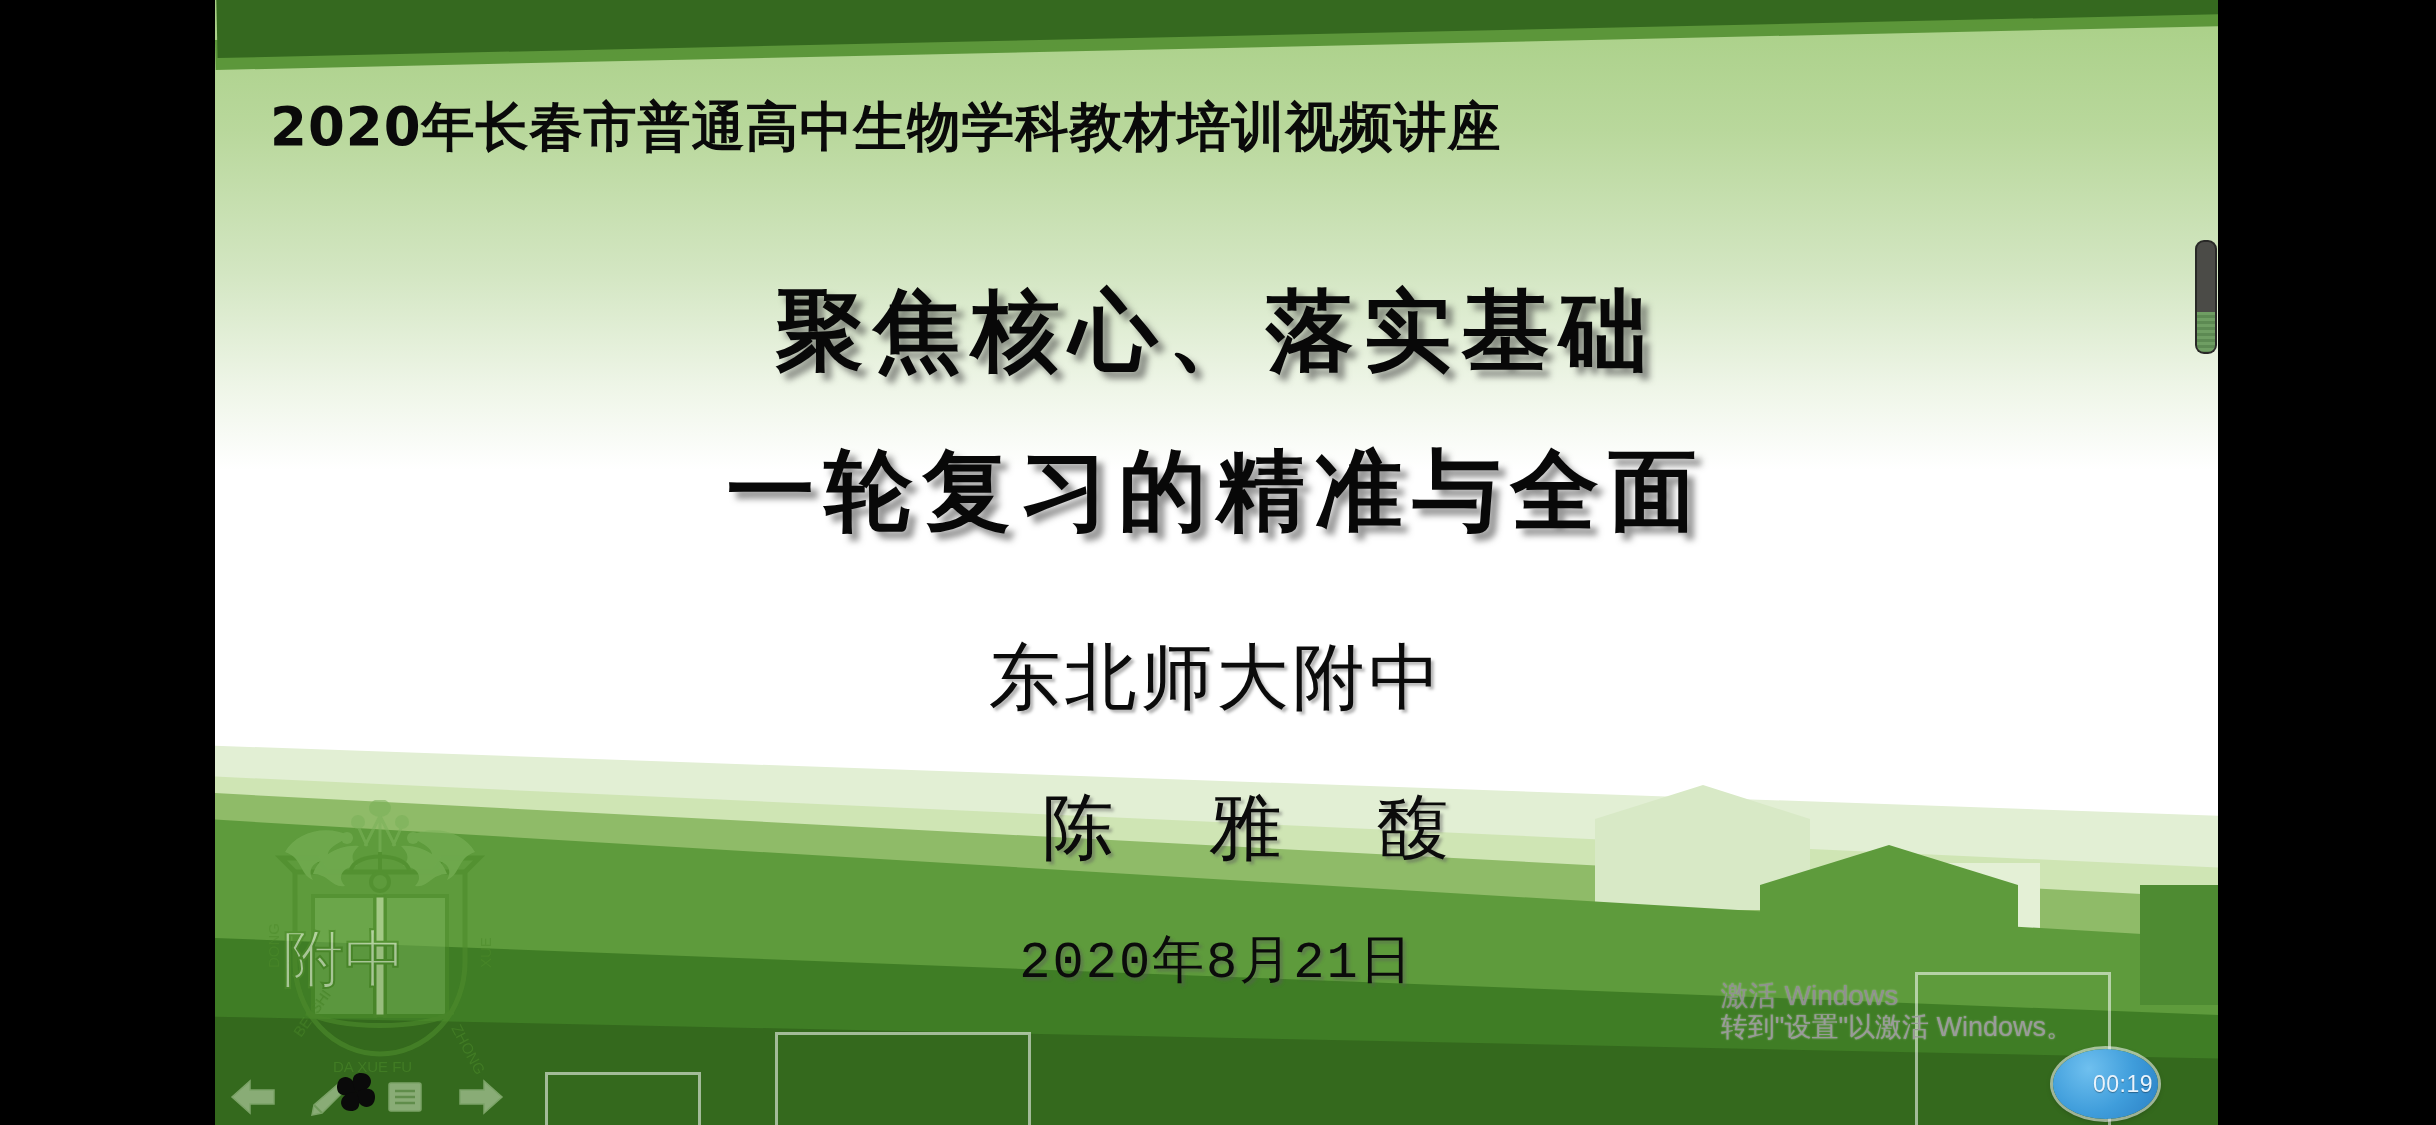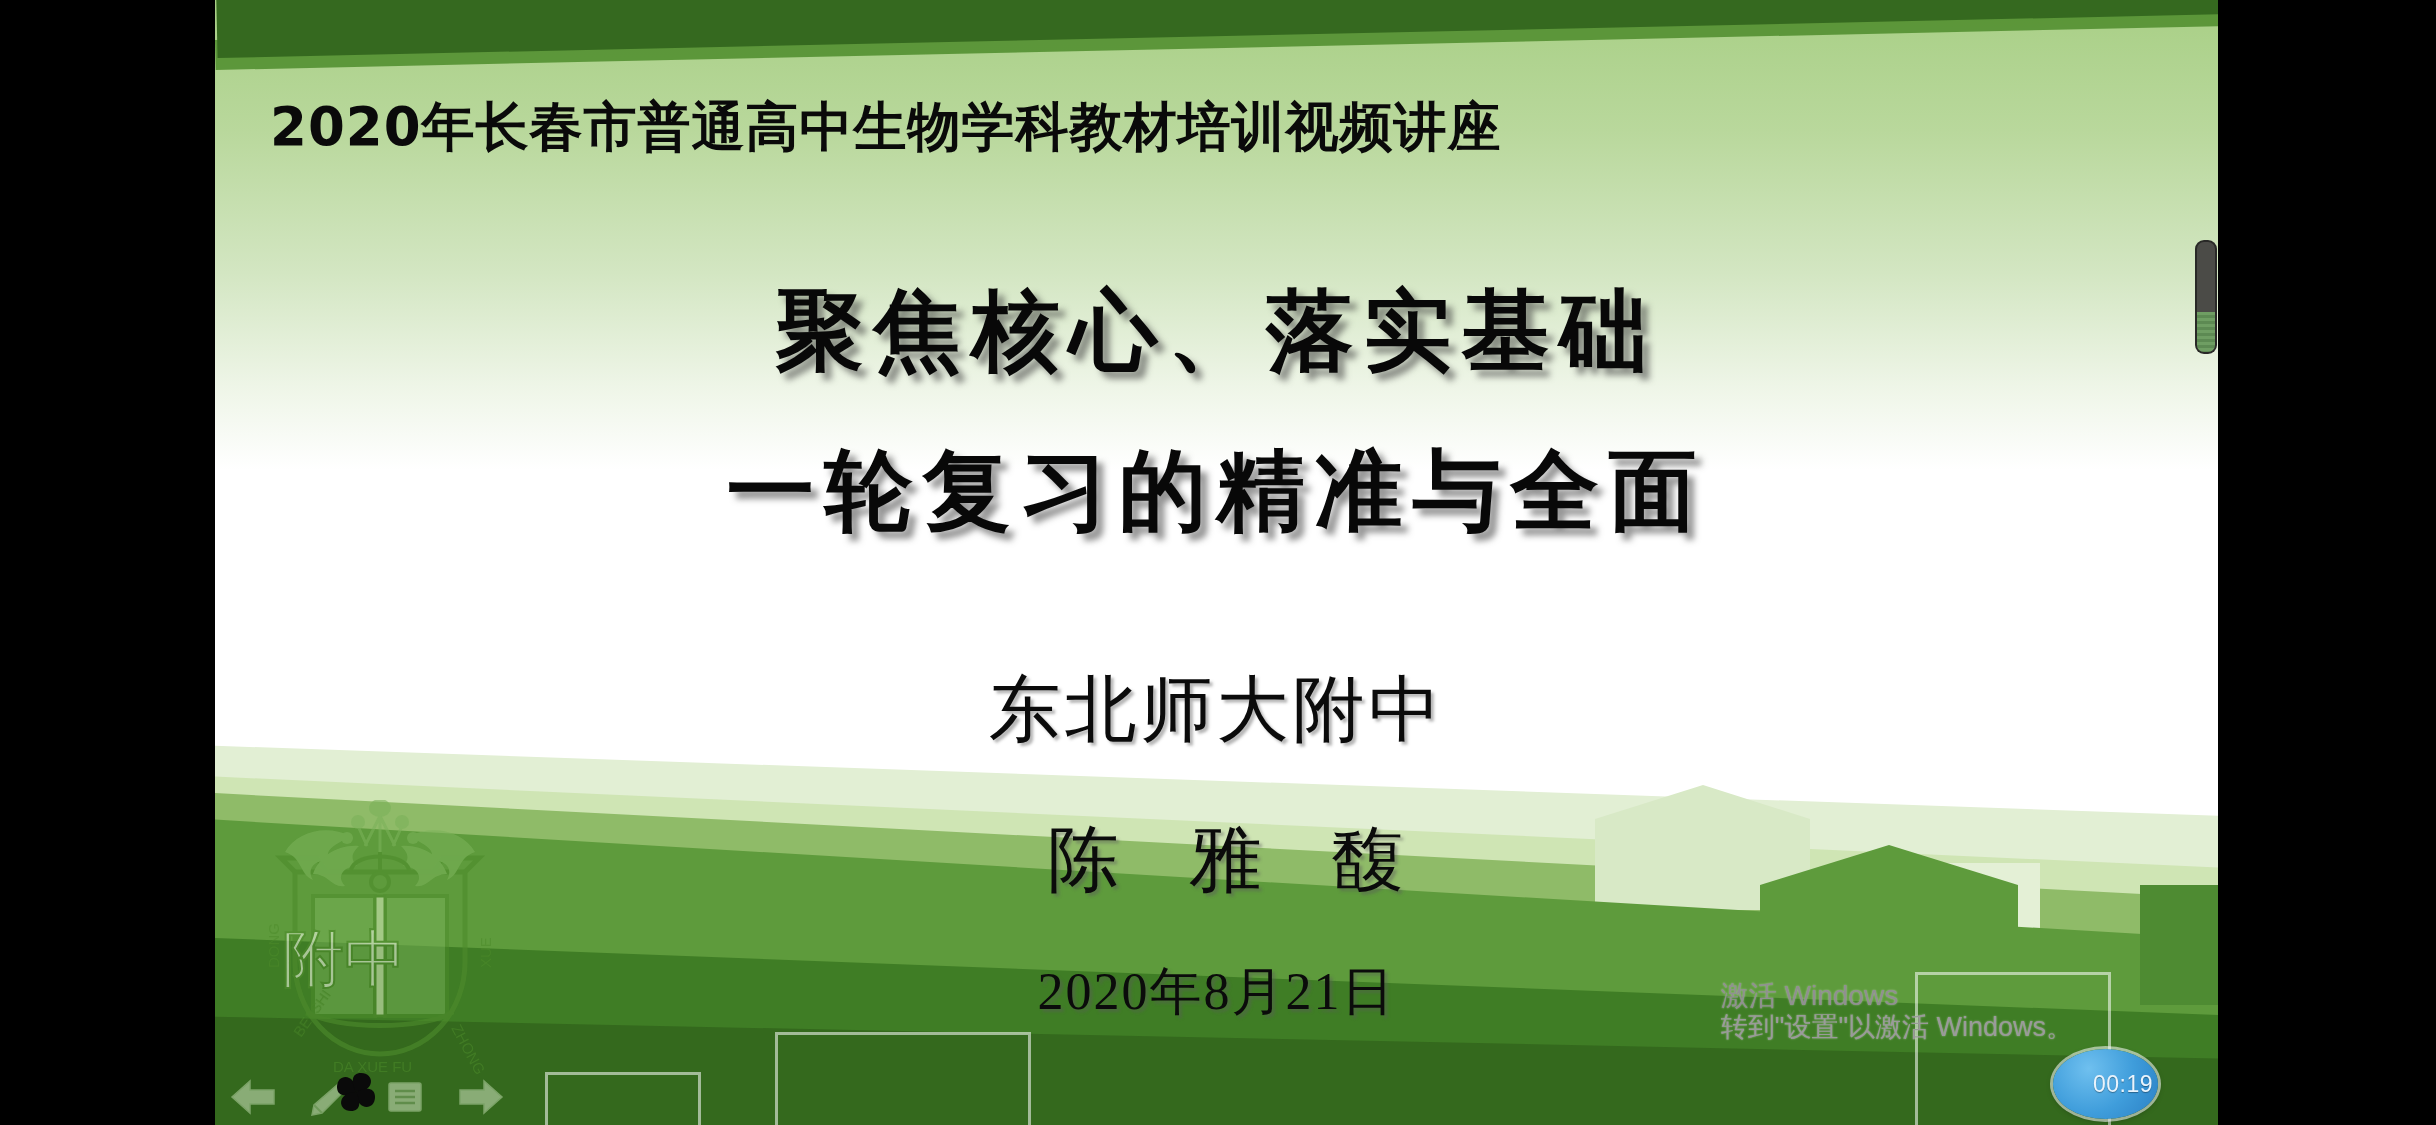--- a/index.html
+++ b/index.html
@@ -73,27 +73,26 @@
     font-family:"DejaVu Serif","Liberation Serif",serif;
     letter-spacing:10px;
     text-shadow:7px 7px 6px rgba(60,60,60,.55);
     white-space:nowrap;
   }
   #main-l1{top:272px;}
   #main-l2{top:432px;}
 
   .t-sub{
     position:absolute;left:0;width:100%;text-align:center;
-    font-family:Liberation Serif, serif;
+    font-family:Liberation Mono, monospace;
     color:#0b0b0b;white-space:nowrap;
     text-shadow:3px 3px 3px rgba(90,90,90,.45);
-    margin-top:32px;
   }
   #sub-school{top:630px;font-size:72px;letter-spacing:4px;}
-  #sub-name  {top:780px;font-size:72px;letter-spacing:26px;padding-left:22px;}
+  #sub-name  {top:780px;font-size:72px;letter-spacing:26px;padding-left:42px;}
   #sub-date  {top:925px;font-size:52px;letter-spacing:2px;}
 
   
   #winmark{
     position:absolute;right:145px;bottom:80px;text-align:left;
     color:#8e8e8e;pointer-events:none;z-index:30;
     font-family:"Liberation Sans","DejaVu Sans",sans-serif;
     text-shadow:0 0 2px rgba(255,255,255,.45);
   }
   #winmark .l1{font-size:28px;line-height:1.12;font-weight:400;color:#909090;}

